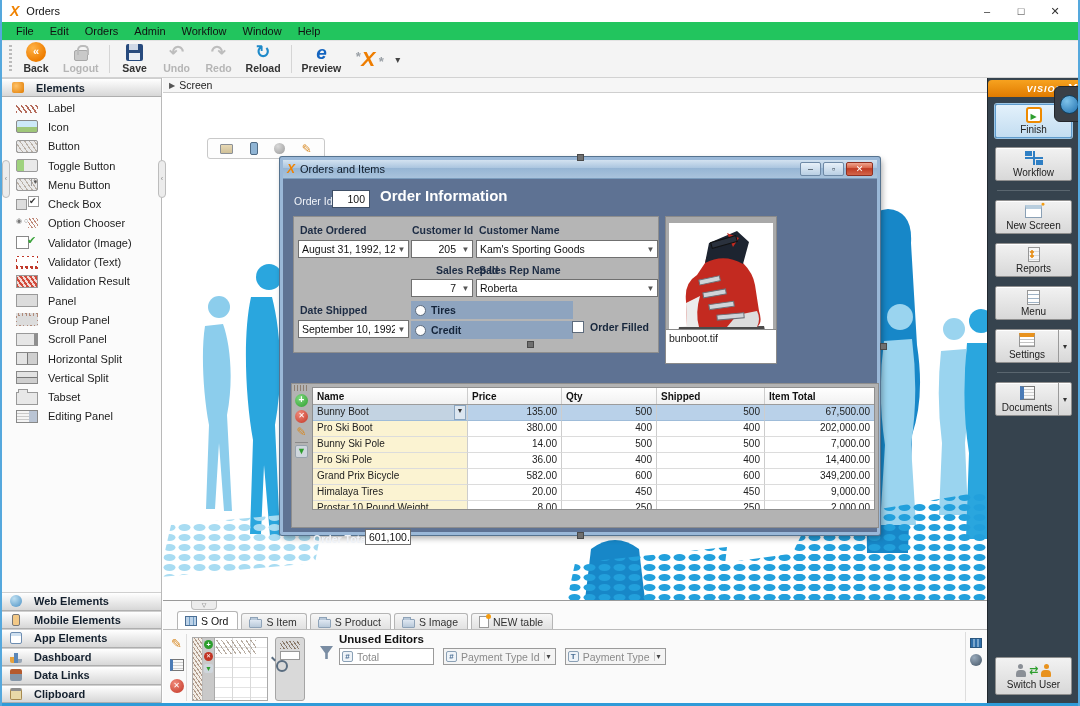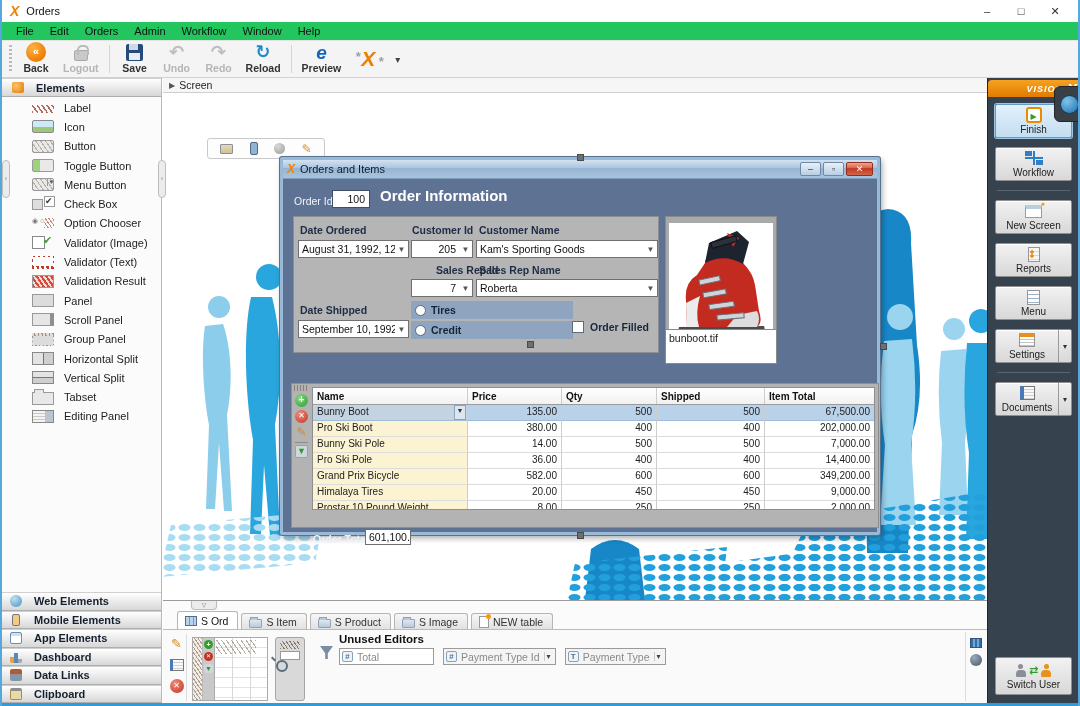--- a/index.html
+++ b/index.html
@@ -39,21 +39,21 @@
   .preview-icon { font-size:19px; font-weight:900; font-style:italic; color:#1565c0; line-height:17px; }
   .xgear-logo { position:relative; font-weight:900; font-style:italic; color:#ee7d00; font-size:21px; line-height:20px; padding:0 4px; }
   .xgear-logo::before { content:"*"; position:absolute; left:-2px; top:-2px; color:#9aa0a6; font-size:13px; }
   .xgear-logo::after { content:"*"; position:absolute; right:-4px; bottom:-3px; color:#9aa0a6; font-size:13px; }
   .tcaret { align-self:center; color:#444; font-size:10px; padding:0 6px; }
 
   
   #palette { left:0; top:78px; width:160px; bottom:3px; background:#fbfbfb; border-right:1px solid #b9b9b9; }
   .pal-header, .sec-header { height:19px; background:linear-gradient(#ffffff,#d7d7d7); border-top:1px solid #cfcfcf; border-bottom:1px solid #aeaeae; display:flex; align-items:center; padding-left:10px; font-weight:bold; color:#14202e; font-size:11px; }
   .pal-header .cube-icon { width:12px; height:11px; background:radial-gradient(circle at 35% 35%, #ffc36b, #e07b00); border-radius:2px; margin-right:12px; }
-  #palette-list { position:absolute; top:20px; left:0; right:0;padding-left:16px; }
+  #palette-list { position:absolute; top:20px; left:0; right:0; }
   .pal-item { height:19.3px; display:flex; align-items:center; padding-left:14px; }
   .pal-icon { width:22px; height:13px; margin-right:10px; flex:none; }
   .pal-label { font-size:11px; color:#1c1c1c; }
   
   .label-icon { height:8px; background:repeating-linear-gradient(55deg,#b46a5a 0 1.5px,transparent 1.5px 4px); border:none; margin-top:2px; }
   .icon-image-icon { border:1px solid #8a8a8a; background:linear-gradient(#cde9f8 55%,#9fc779 55%); border-radius:2px; }
   .button-icon,.toggle-button-icon,.menu-button-icon { border:1px solid #9a9a9a; border-radius:2px; background:#e9e9e9 repeating-linear-gradient(55deg,#b9b0a6 0 1px,transparent 1px 4px); }
   .toggle-button-icon { background:linear-gradient(90deg,#9fd27e 35%,#e9e9e9 35%) , repeating-linear-gradient(55deg,#b9b0a6 0 1px,transparent 1px 4px); }
   .menu-button-icon { position:relative; }
   .menu-button-icon::after { content:"▾"; position:absolute; right:0; top:-1px; font-size:7px; color:#555; border-left:1px solid #9a9a9a; padding-left:1px; }
@@ -389,26 +389,26 @@
         </div>
         <div class="pal-item">
           <span class="pal-icon validation-result-icon"></span>
           <span class="pal-label">Validation Result</span>
         </div>
         <div class="pal-item">
           <span class="pal-icon panel-icon"></span>
           <span class="pal-label">Panel</span>
         </div>
         <div class="pal-item">
+          <span class="pal-icon group-panel-icon"></span>
+          <span class="pal-label">Group Panel</span>
+        </div>
+        <div class="pal-item">
           <span class="pal-icon scroll-panel-icon"></span>
           <span class="pal-label">Scroll Panel</span>
-        </div>
-        <div class="pal-item">
-          <span class="pal-icon group-panel-icon"></span>
-          <span class="pal-label">Group Panel</span>
         </div>
         <div class="pal-item">
           <span class="pal-icon horizontal-split-icon"></span>
           <span class="pal-label">Horizontal Split</span>
         </div>
         <div class="pal-item">
           <span class="pal-icon vertical-split-icon"></span>
           <span class="pal-label">Vertical Split</span>
         </div>
         <div class="pal-item">

